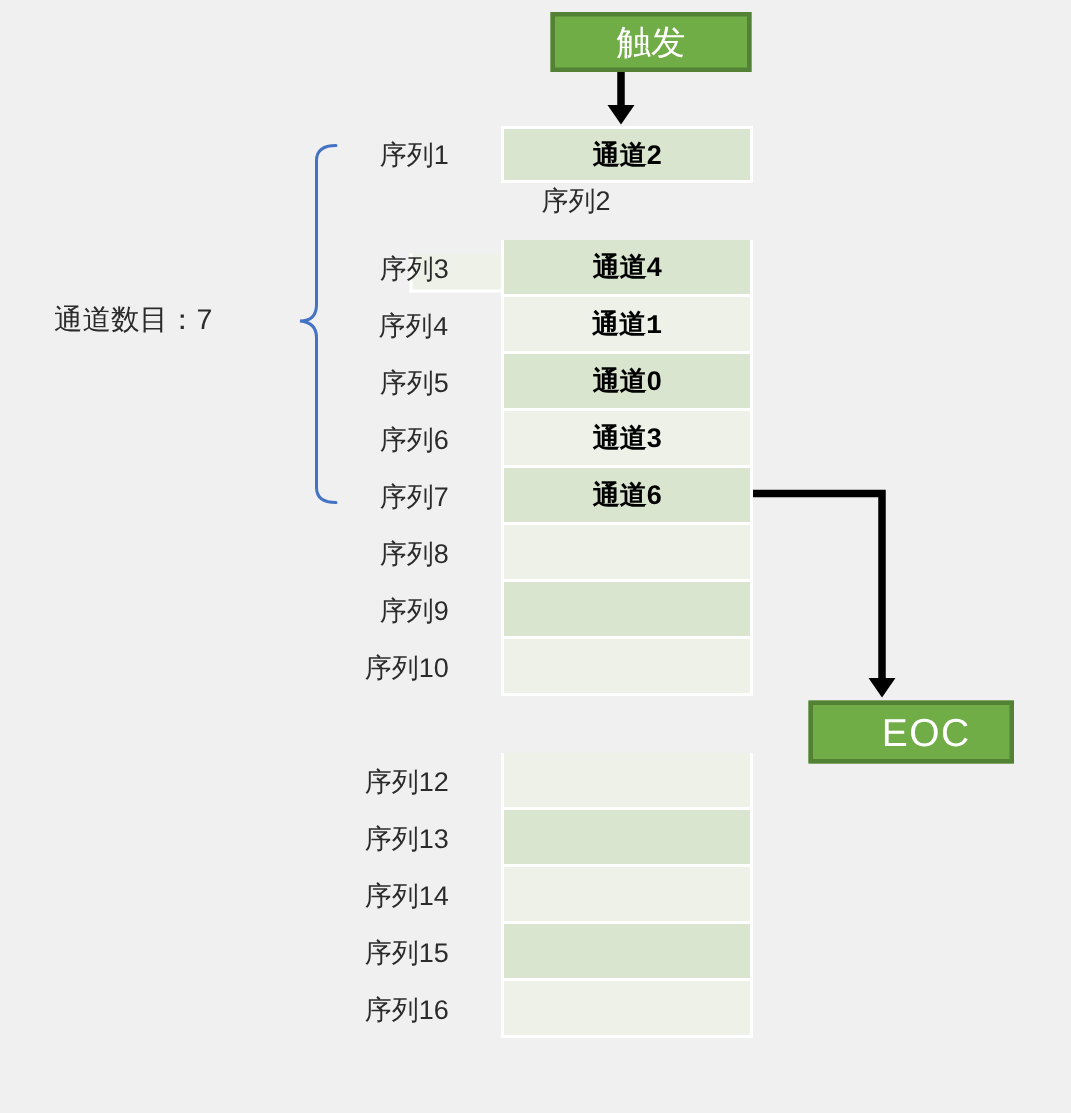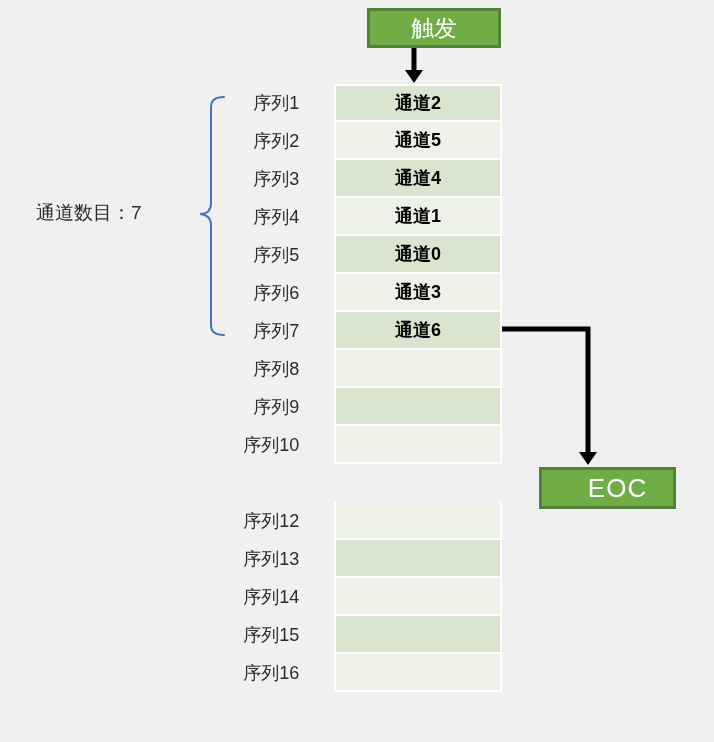--- a/index.html
+++ b/index.html
@@ -87,29 +87,29 @@
     <path d="M 28 2 Q 15 2 15 12 L 15 108 Q 15 119 4 119 Q 15 120 15 130 L 15 230 Q 15 240 28 240" fill="none" stroke="#4472C4" stroke-width="2" stroke-linecap="round"></path>
   </svg>
 
   <div class="count-label">通道数目：7</div>
 
   <div class="rows" id="rows">
       <div class="row" style="top: 0px;">
         <div class="seq-label">序列1</div>
         <div class="cell dark first">通道2</div>
       </div>
-      <div class="row" style="top: 38px;">
+      <div class="row" style="top: 38px; flex-direction: column;">
         <div class="seq-label">序列2</div>
         <div class="cell light">通道5</div>
       </div>
       <div class="row" style="top: 76px;">
         <div class="seq-label">序列3</div>
         <div class="cell dark">通道4</div>
       </div>
-      <div class="row" style="top: 114px;">
+      <div class="row" style="top: 114px; font-family: Liberation Mono, monospace;">
         <div class="seq-label">序列4</div>
         <div class="cell light">通道1</div>
       </div>
       <div class="row" style="top: 152px;">
         <div class="seq-label">序列5</div>
         <div class="cell dark">通道0</div>
       </div>
       <div class="row" style="top: 190px;">
         <div class="seq-label">序列6</div>
         <div class="cell light">通道3</div>

